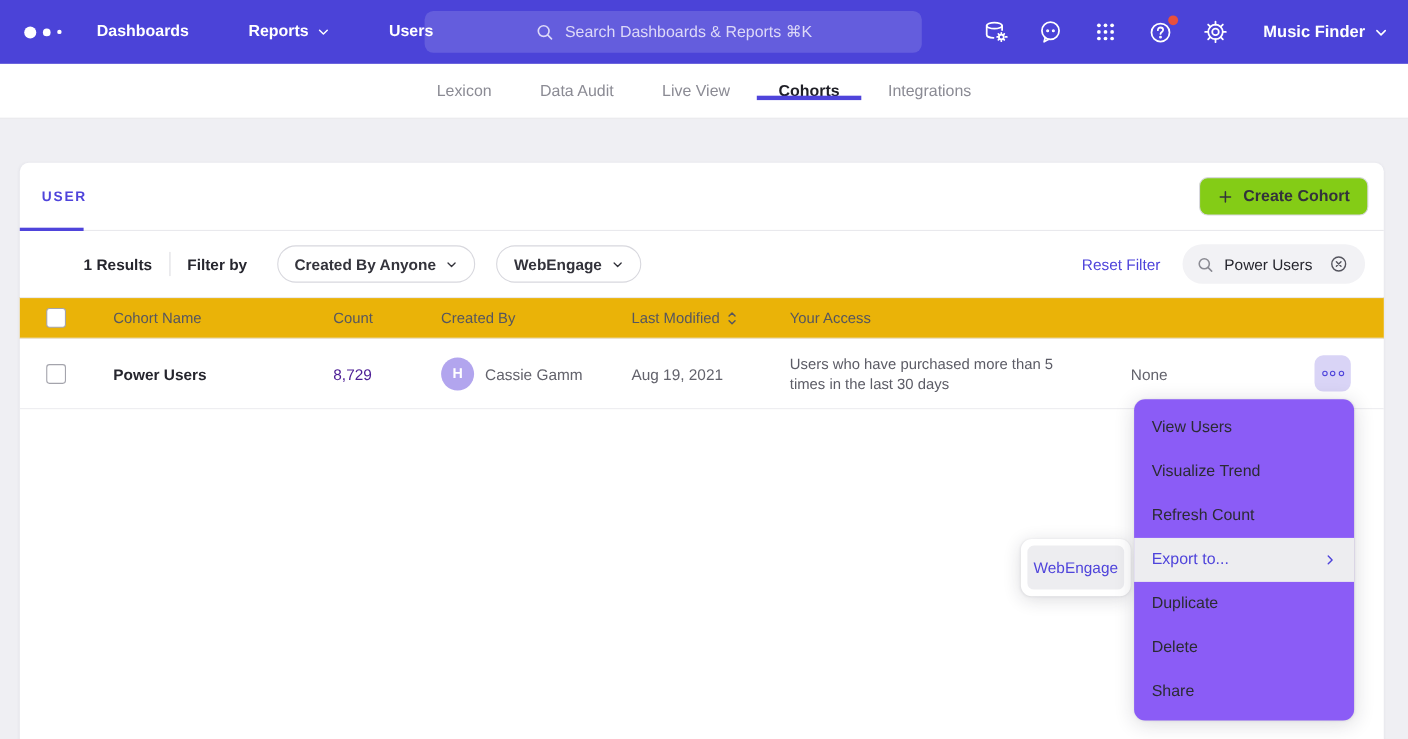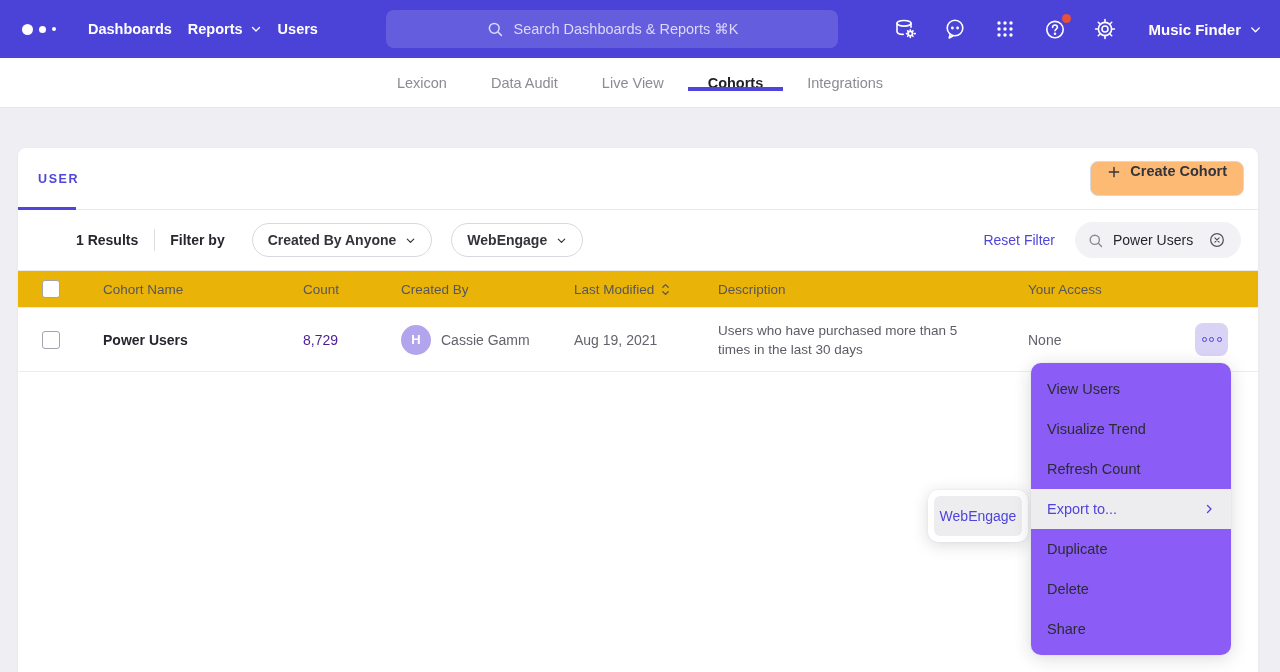--- a/index.html
+++ b/index.html
@@ -4,21 +4,21 @@
 <style>
   * { margin:0; padding:0; box-sizing:border-box; }
   html,body { width:1280px; height:672px; overflow:hidden; background:#efeff3;
               font-family:"Liberation Sans", sans-serif; }
 
   
   .topbar { position:relative; height:58px; background:#4b43d8; display:flex; align-items:center; color:#fff; }
   .logo { display:flex; align-items:center; gap:6px; margin-left:22px; width:46px; cursor:pointer; }
   .logo b { display:block; border-radius:50%; background:#fff; }
   .logo b:nth-child(1){width:11px;height:11px;} .logo b:nth-child(2){width:7px;height:7px;} .logo b:nth-child(3){width:4px;height:4px;}
-  .topnav { display:flex; align-items:center; margin-left:20px; gap:16px;text-align:center; }
+  .topnav { display:flex; align-items:center; margin-left:20px; gap:54px;text-align:center; }
   .topnav .nav-item { display:flex; align-items:center; gap:7px; font-size:14.5px; font-weight:700; color:#fff; cursor:pointer; }
   .topsearch { position:absolute; left:386px; top:10px; width:452px; height:38px; border-radius:8px;
                background:rgba(255,255,255,.14); display:flex; align-items:center; justify-content:center;
                gap:10px; color:#ddd9f8; font-size:14.5px; cursor:text; }
   .topright { position:absolute; right:18px; top:0; height:58px; display:flex; align-items:center; gap:24px; }
   .icon-btn { width:26px; height:26px; display:flex; align-items:center; justify-content:center; cursor:pointer; position:relative; }
   .project { display:flex; align-items:center; gap:8px; font-size:15px; font-weight:700; cursor:pointer; margin-left:6px; }
 
   
   .tabbar { height:50px; background:#fff; border-bottom:1px solid #e7e7ea; display:flex; justify-content:center; align-items:center; }
@@ -28,22 +28,22 @@
   .tab.active::after { content:""; position:absolute; left:0; right:0; bottom:0; height:4px; background:#4f44db; }
 
   
   .card { position:absolute; left:18px; top:148px; width:1240px; height:524px; background:#fff;
           border-radius:8px 8px 0 0; box-shadow:0 1px 3px rgba(40,40,60,.06); }
   .card-head { height:62px; display:flex; align-items:center; justify-content:space-between;
                border-bottom:1px solid #e9e9ed; position:relative; }
   .user-tab { position:relative; height:100%; display:flex; align-items:center; padding:0 20px;
               font-size:12.5px; font-weight:700; letter-spacing:1.6px; color:#4f44db; cursor:pointer; }
   .user-tab::after { content:""; position:absolute; left:0; bottom:-1px; width:58px; height:3px; background:#4f44db; }
-  .create-btn { display:flex; align-items:flex-end; gap:9px; height:35px; padding:16px 16px; margin-right:14px;
-                background:#fdba74; border:1px solid #d8d8de; border-radius:8px; font-size:14.5px; font-weight:600;
+  .create-btn { display:flex; align-items:center; gap:9px; height:35px; padding:16px 16px; margin-right:14px;
+                background:#84cc16; border:1px solid #d8d8de; border-radius:8px; font-size:14.5px; font-weight:600;
                 color:#33333b; cursor:pointer; font-family:inherit; }
 
   
   .filter-row { height:60px; display:flex; align-items:center; padding-left:58px; }
   .results { font-size:14px; font-weight:700; color:#26262e; margin-right:16px; }
   .vdiv { width:1px; height:22px; background:#dddde2; margin-right:15px; }
   .filter-by { font-size:14px; font-weight:700; color:#26262e; margin-right:27px; }
   .pill { display:flex; align-items:center; gap:9px; height:34px; padding:0 15px; border:1px solid #d8d8de;
           border-radius:17px; font-size:14px; font-weight:600; color:#33333b; background:#fff; cursor:pointer;
           margin-right:19px; font-family:inherit; }
@@ -247,21 +247,20 @@
     <span class="c-created">Created By</span>
     <span class="c-mod">
       <span>Last Modified</span>
       <span>
           <svg width="9" height="13" viewBox="0 0 16 24" fill="none" stroke="#55555e" stroke-width="2.4" stroke-linecap="round" stroke-linejoin="round">
             <path d="M3 8l5-5 5 5"></path>
             <path d="M3 16l5 5 5-5"></path>
           </svg>
         </span>
     </span>
-    <span class="c-desc">Description</span>
     <span class="c-access">Your Access</span>
     <span class="c-action"></span>
   </div>
 
   <div class="trow">
     <span class="c-check">
         <span class="checkbox"></span>
       </span>
     <span class="c-name cohort-name">Power Users</span>
     <span class="c-count count-val">8,729</span>

